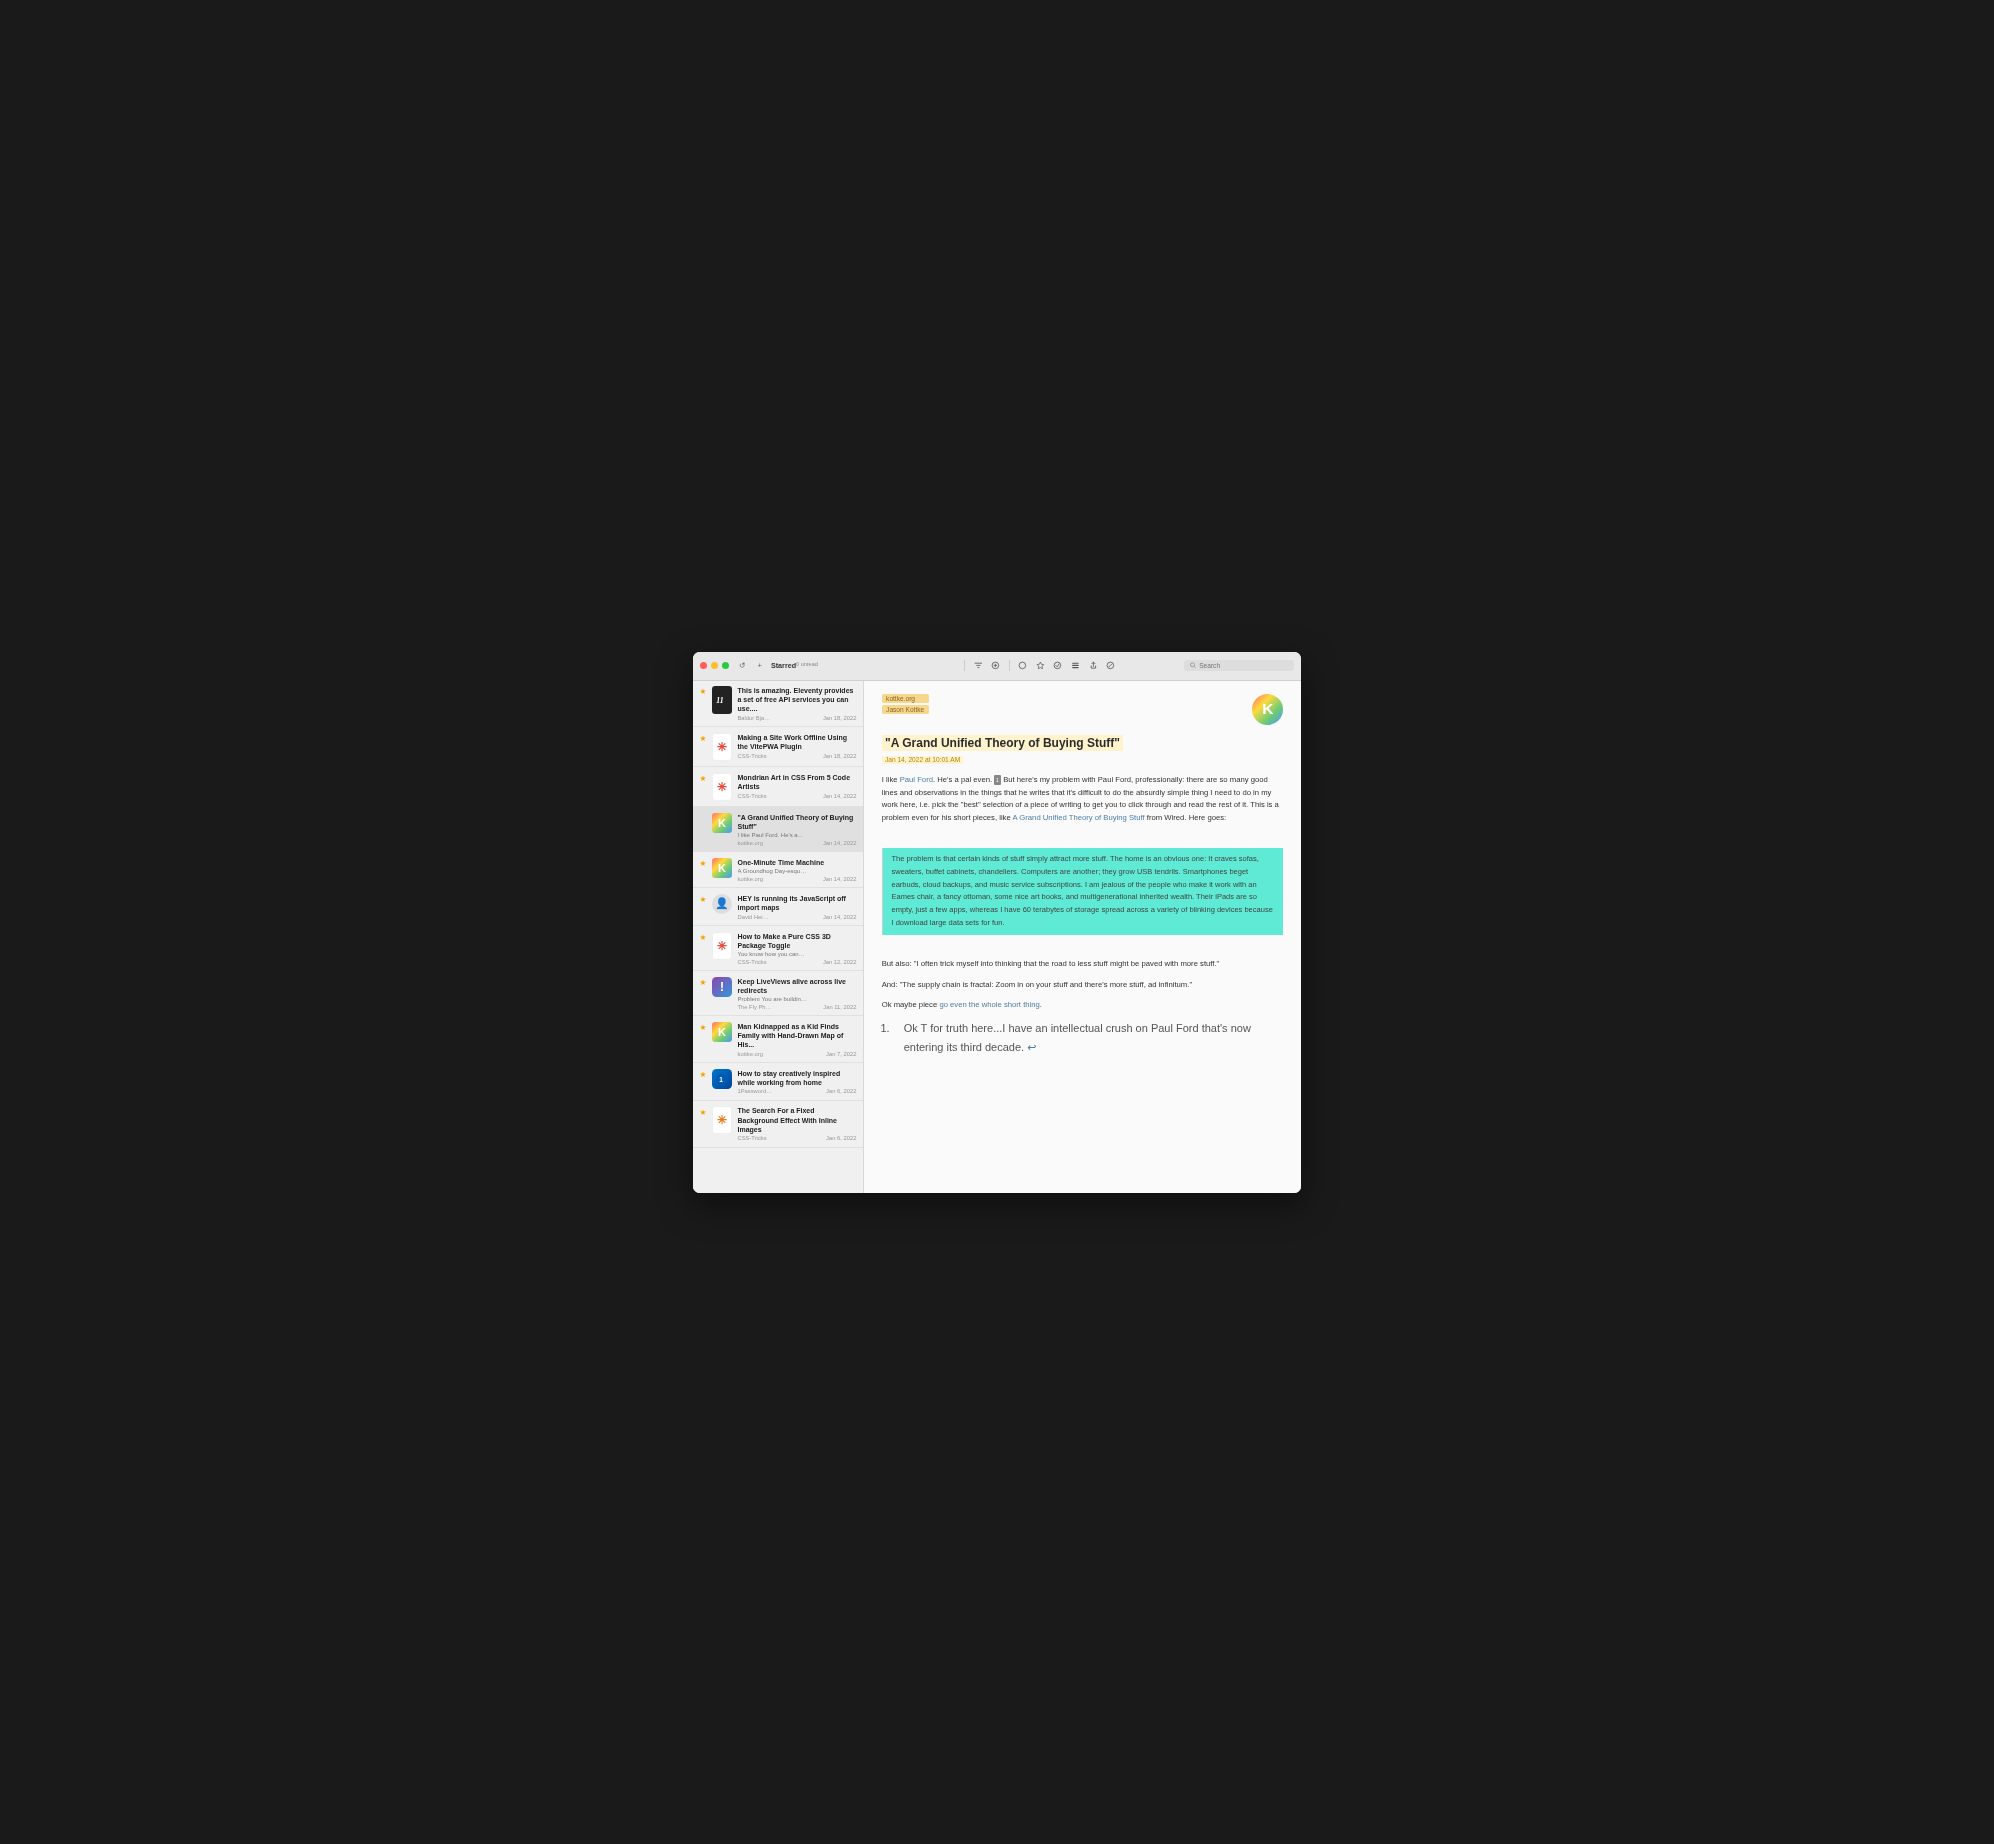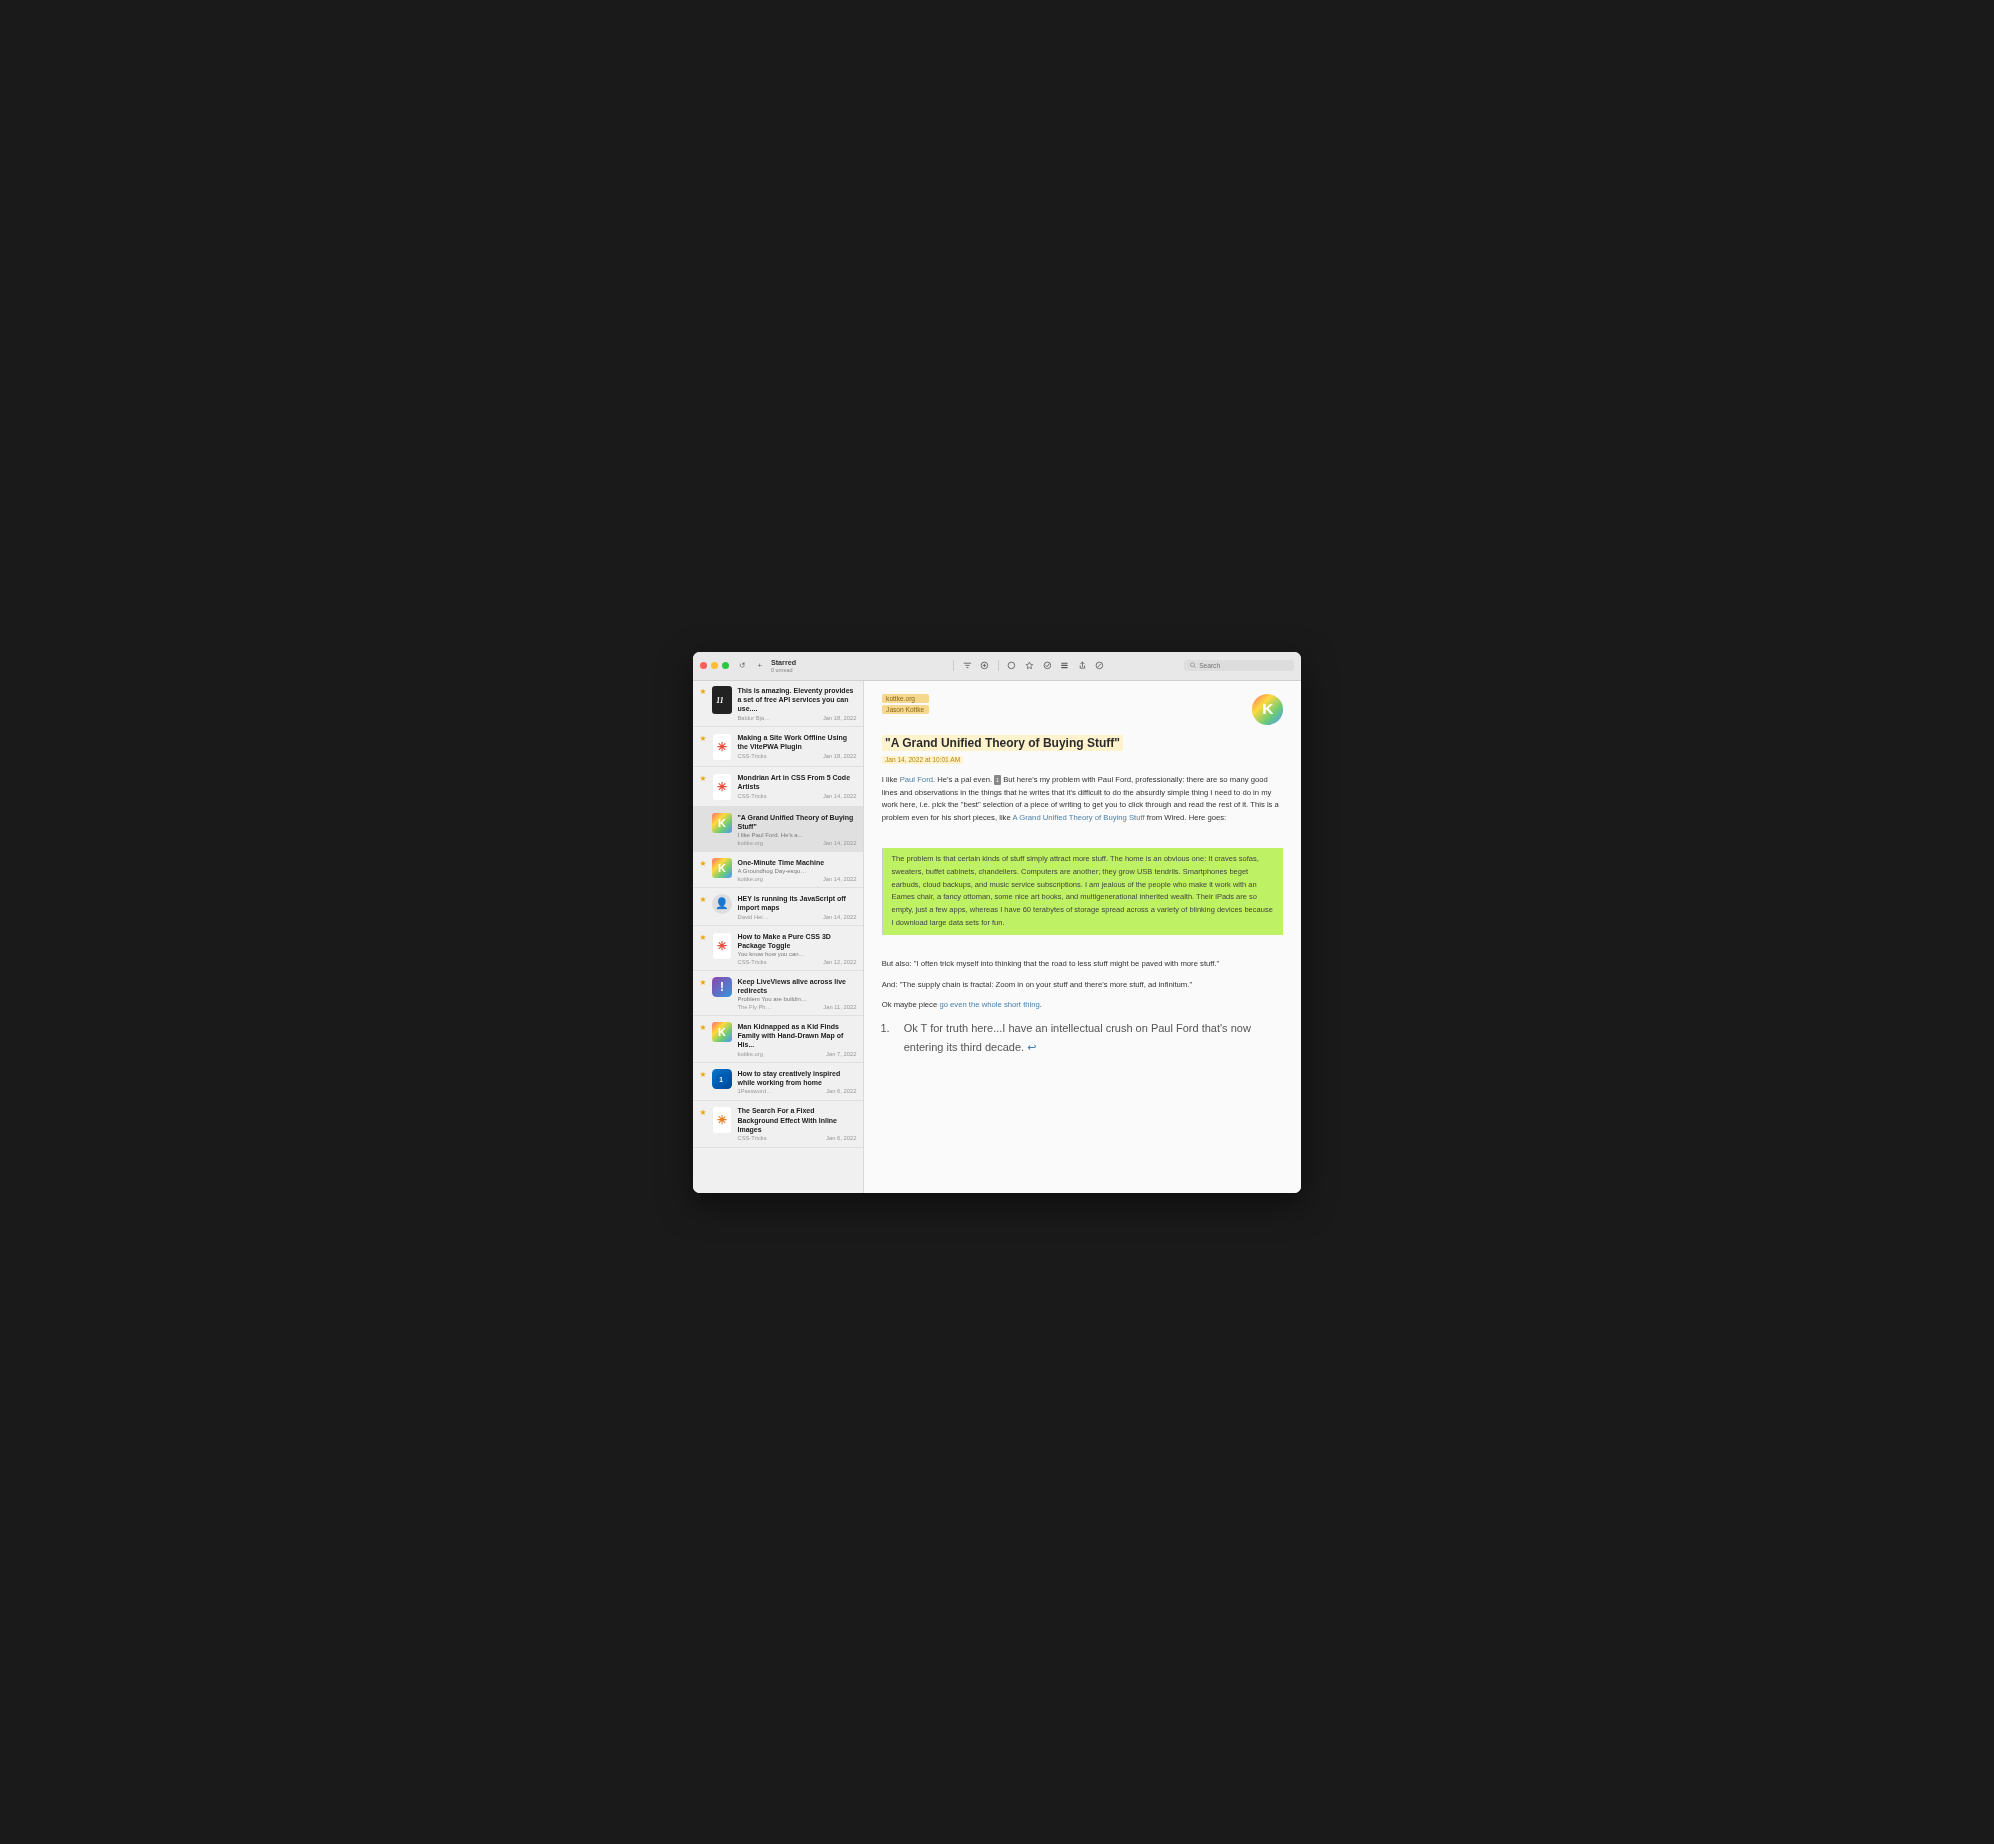--- a/index.html
+++ b/index.html
@@ -56,21 +56,21 @@
       height: 13.3px;
       display: flex;
       align-items: center;
       justify-content: center;
       color: #666;
       font-size: 7.7px;
       cursor: pointer;
     }
     .tb-title {
       display: flex;
-      flex-direction: column;
+      flex-direction: row;
       align-items: flex-start;
       margin-right: auto;
     }
     .tb-title-main {
       font-size: 7.2px;
       font-weight: 600;
       color: #333;
     }
     .tb-title-sub {
       font-size: 5.5px;
@@ -280,21 +280,21 @@
       border-radius: 1.1px;
       margin-left: 1.7px;
     }
     .blockquote {
       border-left: 1.7px solid #ccc;
       padding: 5.5px 8.8px;
       margin: 23px 0;
       color: #444;
       font-size: 7.5px;
       line-height: 1.7;
-      background: #bef264;
+      background: #5eead4;
     }
     .article-footnote {
       font-size: 11px;
       color: #555;
       margin-top: 5.5px;
       padding-left: 11px;
     }
     ::-webkit-scrollbar { width: 3.3px; }
     ::-webkit-scrollbar-track { background: transparent; }
     ::-webkit-scrollbar-thumb { background: #ccc; border-radius: 1.7px; }

